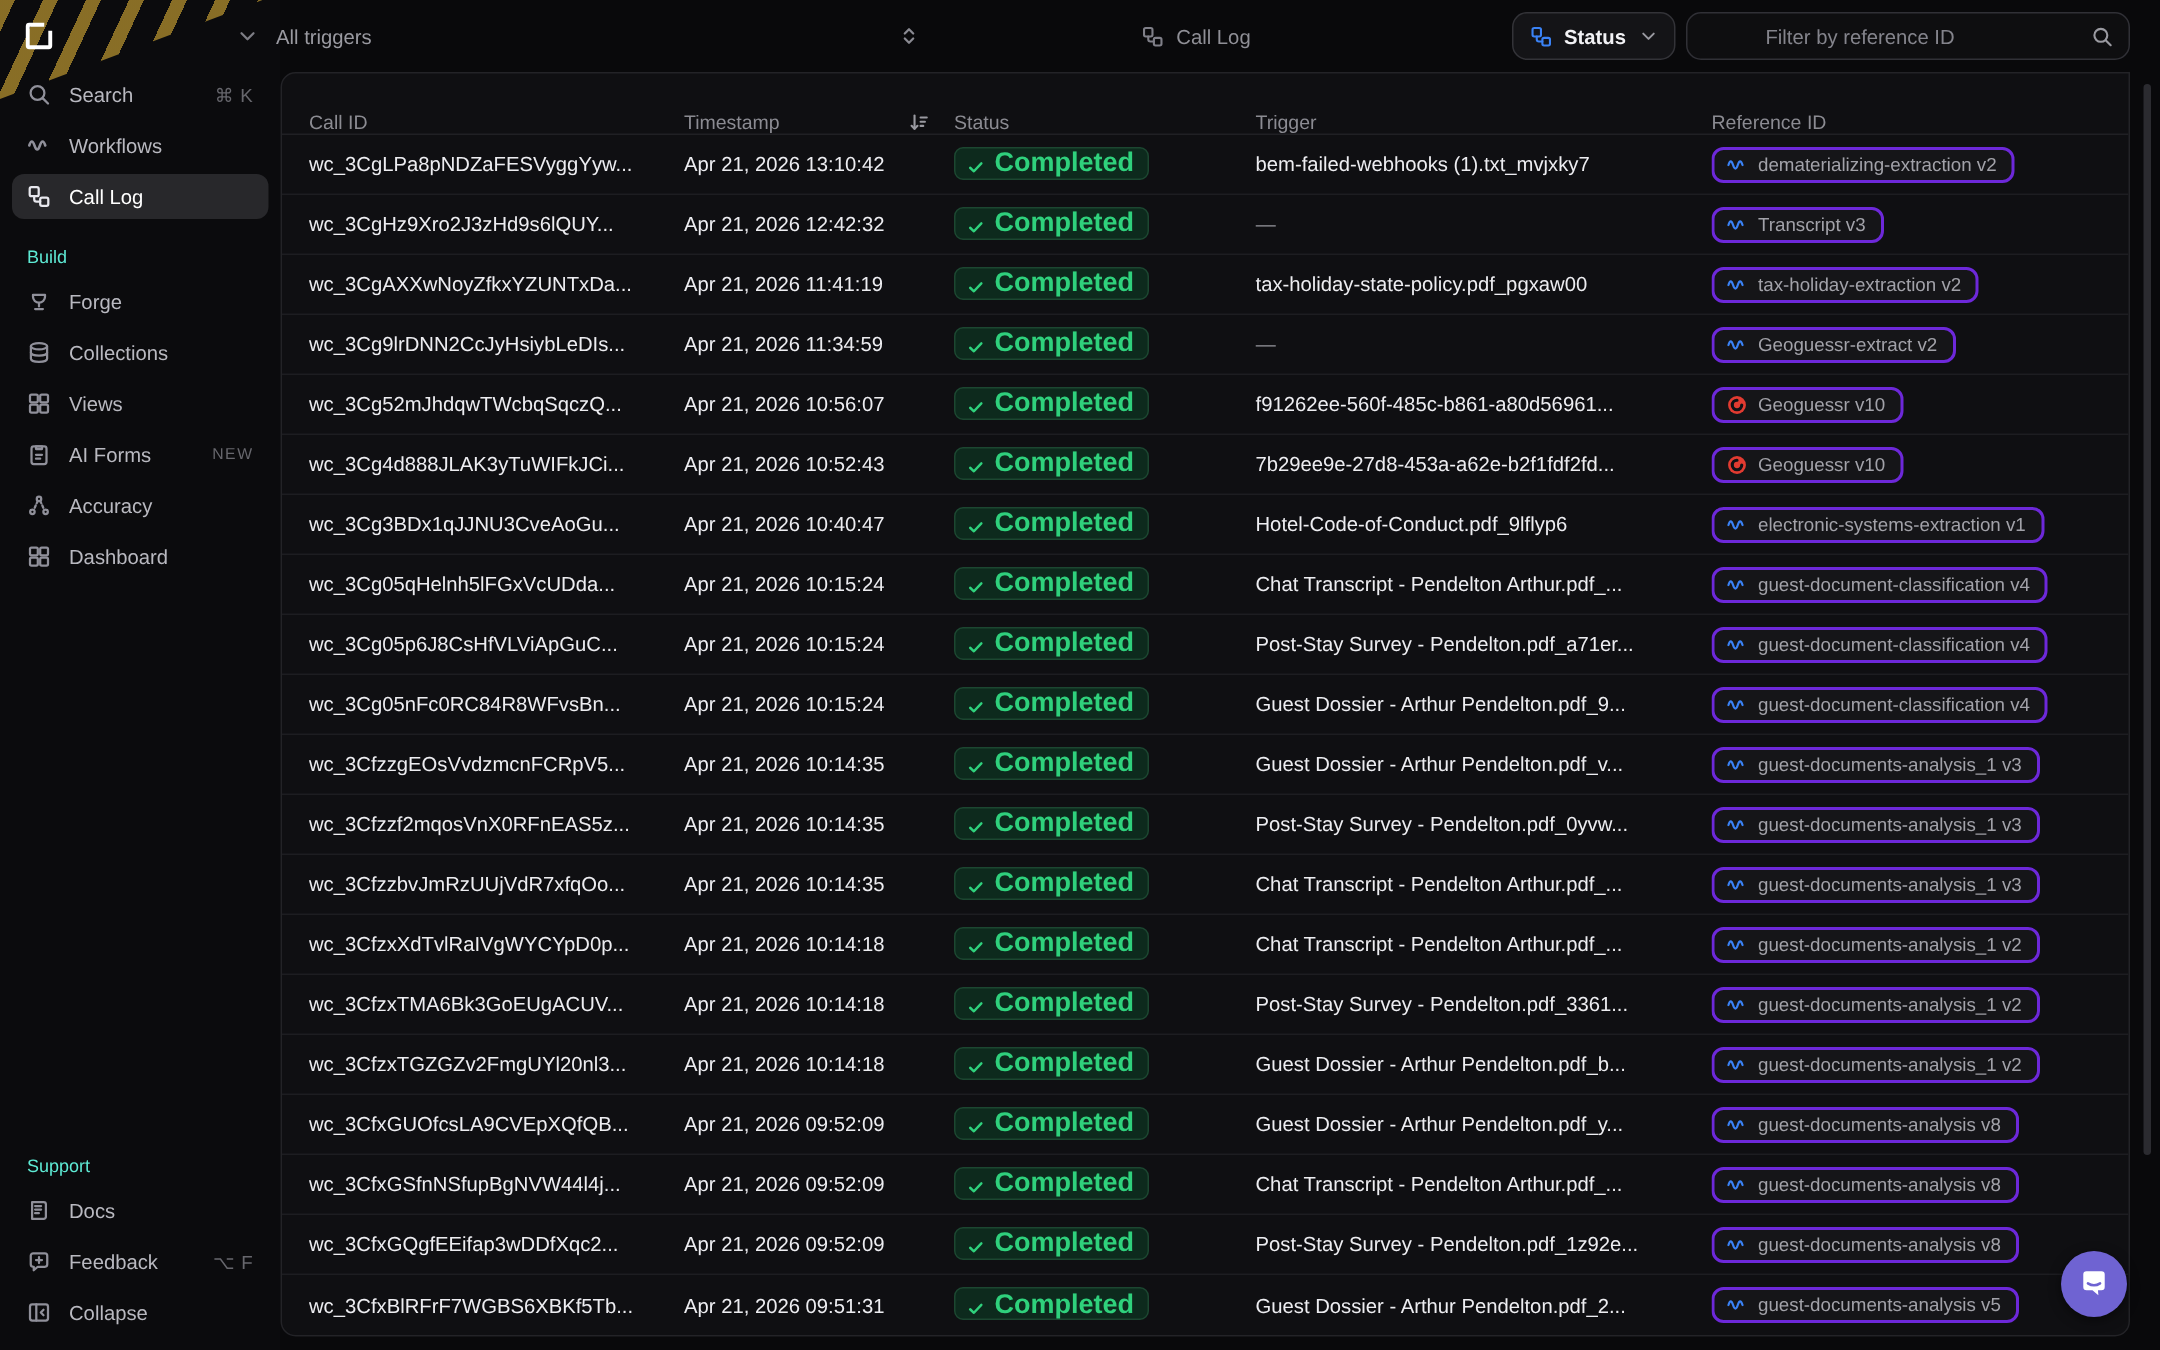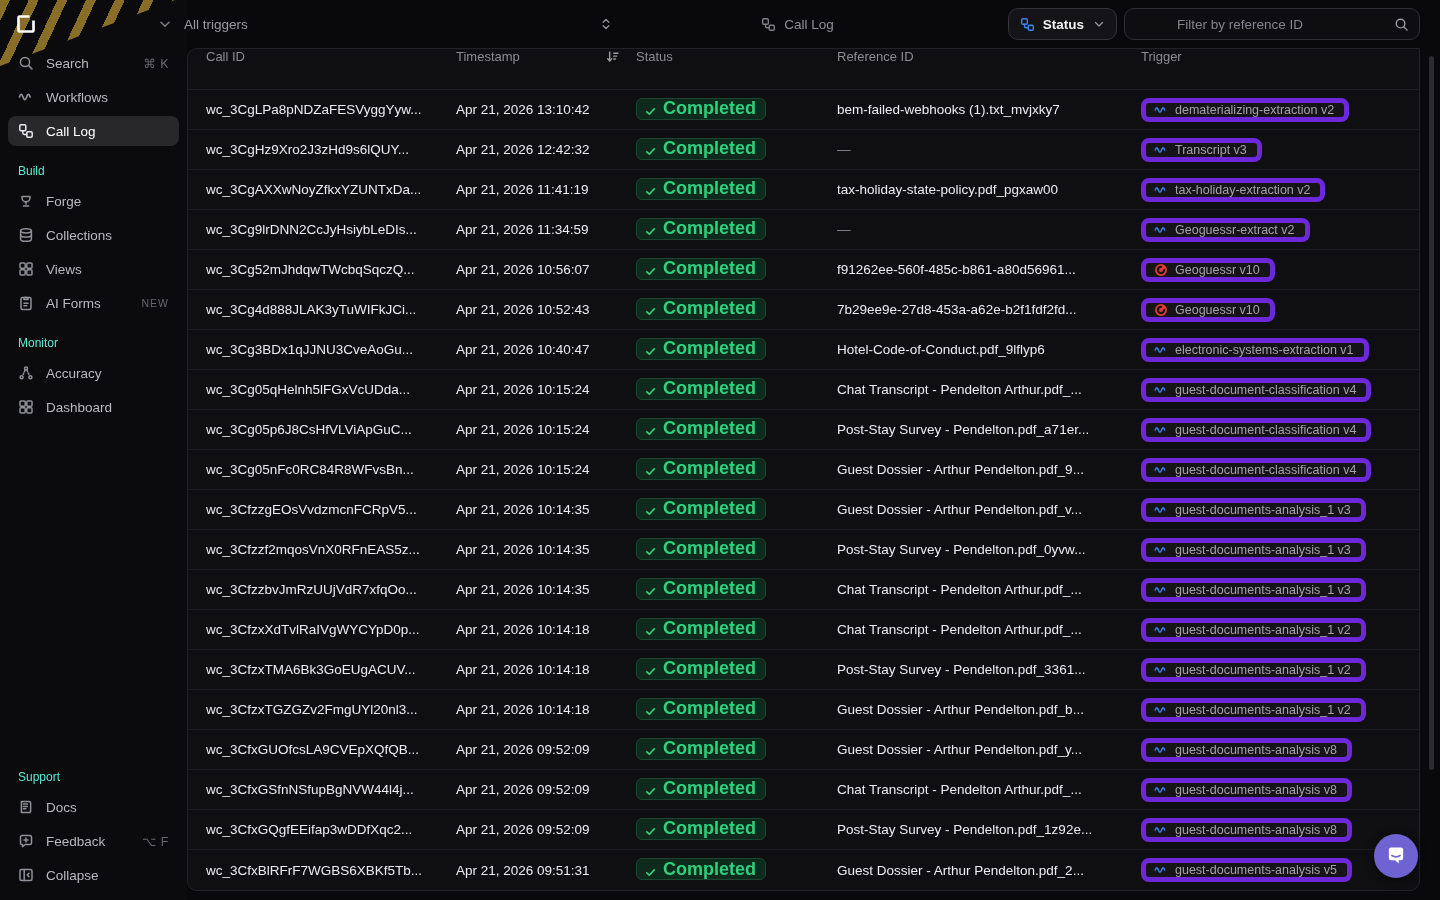--- a/index.html
+++ b/index.html
@@ -44,32 +44,32 @@
   .ref-filter input { flex:1; background:transparent; border:none; outline:none; color:#e8e8ee;
     font-size:13.5px; font-family:"Liberation Sans", sans-serif;margin-left:40px; }
   .ref-filter input::placeholder { color:#84848c; }
   .ref-filter .icon { width:15px; height:15px; color:#9a9aa1; }
 
   
   .table-card { position:absolute; left:187px; top:48px; width:1233px; height:843px;
     background:#0f0f12; border:1px solid #232327; border-radius:10px 0 10px 10px; overflow:hidden; }
   .tgrid { display:grid; grid-template-columns:250px 180px 201px 304px 1fr; align-items:center; padding-left:18px; }
   .thead { height:41px; border-bottom:1px solid #202024; color:#8b8b92; font-size:13px; }
-  .thead .hcell { display:flex; align-items:flex-start; cursor:pointer; height:100%; }
+  .thead .hcell { display:flex; align-items:flex-end; cursor:pointer; height:100%; }
   .thead .sort-ic { width:15px; height:15px; margin-left:auto; margin-right:16px; color:#9a9aa1; }
   .trow { height:40px; border-bottom:1px solid #1d1d21; cursor:pointer; }
   .trow:last-child { border-bottom:none; }
   .cell { font-size:13.5px; color:#ededf1; white-space:nowrap; overflow:hidden; }
   .ref-cell.empty { color:#8b8b92; }
   .badge { display:inline-flex; align-items:center; gap:6px; height:22px; padding:0 9px 0 7px;
     border-radius:6px; background:#0d2a1d; border:1px solid #1c4731; color:var(--status_green,#2fd17c);
     font-size:18px; font-weight:700; }
   .badge .icon { width:13px; height:13px; }
   .pill { display:inline-flex; align-items:center; gap:7px; height:24px; padding:0 10px 0 8px;
-    border:5px solid #6d28d9; border-radius:8px; background:#151518; color:#a2a2a9; font-size:12.5px; }
+    border:2px solid #6d28d9; border-radius:8px; background:#151518; color:#a2a2a9; font-size:12.5px; }
   .pill .icon { width:14px; height:14px; color:var(--accent_blue,#3a82f5); display:inline-flex; }
 
   .scrollbar-thumb { position:absolute; right:6px; top:56px; width:5px; height:714px;
     border-radius:3px; background:#2b2b30; cursor:grab; }
 
   .intercom { position:absolute; left:1374px; top:834px; width:44px; height:44px; border-radius:50%;
     background:var(--intercom_purple,#6f63d2); display:flex; align-items:center; justify-content:center;
     cursor:pointer; box-shadow:0 2px 8px rgba(0,0,0,.5); }
   .intercom svg { width:22px; height:22px; }
 
@@ -160,21 +160,20 @@
     <span class="icon nicon">
           <svg class="stroke" viewBox="0 0 16 16">
             <rect x="3" y="2.6" width="10" height="11.8" rx="1.5"></rect>
             <path d="M6 2.6 h4 v1.8 h-4 Z"></path>
             <path d="M6 8.2 h4 M6 10.8 h2.8"></path>
           </svg>
         </span>
     <span class="nlabel">AI Forms</span>
     <span class="nav-right badge-new">NEW</span>
   </div>
-      <div class="section-label">Monitor</div>
       <div class="nav-item">
     <span class="icon nicon">
           <svg class="stroke" viewBox="0 0 16 16">
             <circle cx="8" cy="3.6" r="1.5"></circle>
             <circle cx="3.6" cy="12.2" r="1.5"></circle>
             <circle cx="12.4" cy="12.2" r="1.5"></circle>
             <path d="M7.1 5.1 L4.6 10.7 M8.9 5.1 L11.4 10.7" stroke-dasharray="1.6 1.6"></path>
           </svg>
         </span>
     <span class="nlabel">Accuracy</span>
@@ -287,24 +286,24 @@
             <path d="M5 3.2 V12.6"></path>
             <path d="M2.9 10.5 L5 12.7 L7.1 10.5"></path>
             <path d="M9.3 4.6 h4.4 M9.3 7.6 h3.1 M9.3 10.6 h1.9"></path>
           </svg>
       </span>
     </div>
     <div class="hcell">
         <span>Status</span>
       </div>
     <div class="hcell">
-        <span>Reference ID</span>
+        <span>Trigger</span>
       </div>
     <div class="hcell">
-        <span>Trigger</span>
+        <span>Reference ID</span>
       </div>
   </div>
   <div id="table-body">
       <div class="tgrid trow">
     <div class="cell id-cell">wc_3CgLPa8pNDZaFESVyggYyw...</div>
     <div class="cell ts-cell">Apr 21, 2026 13:10:42</div>
     <div class="cell st-cell">
       <span class="badge">
         <span class="icon">
           <svg class="stroke" viewBox="0 0 16 16" style="stroke-width:2">

